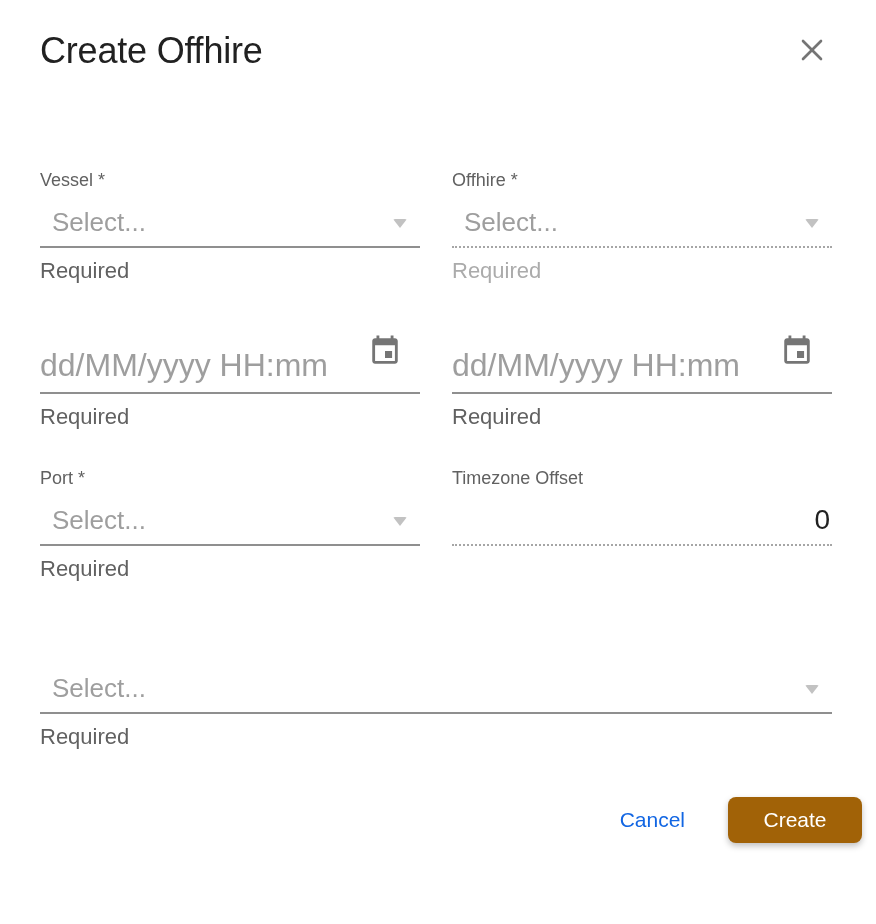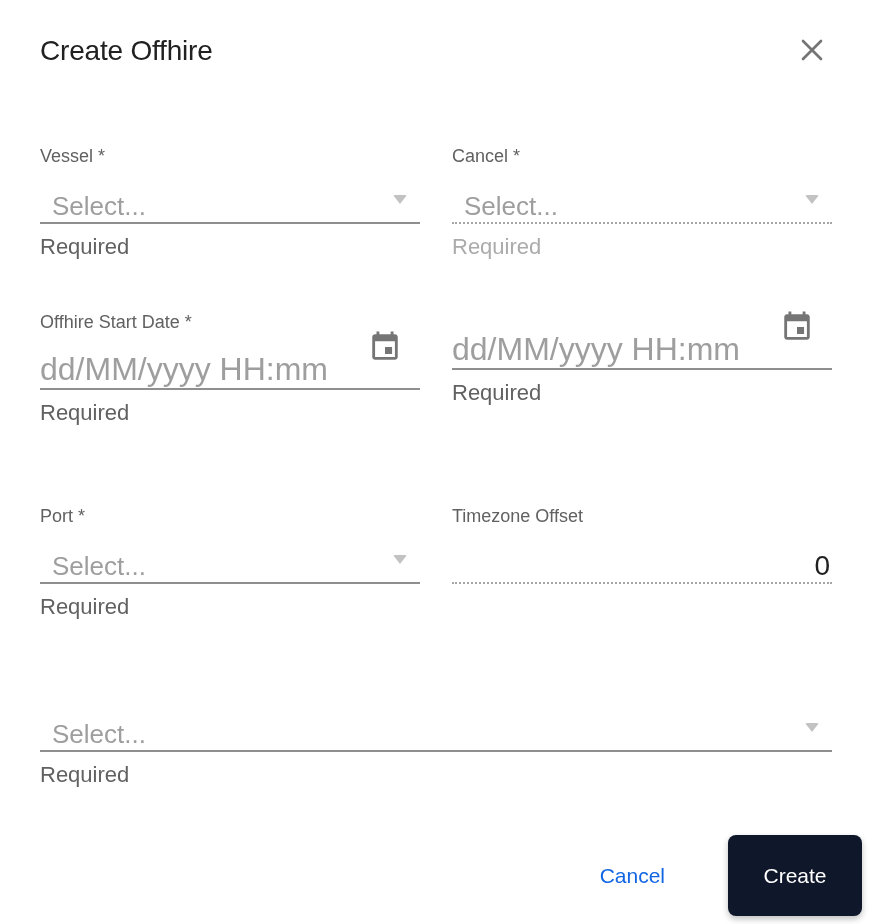--- a/index.html
+++ b/index.html
@@ -11,49 +11,49 @@
     padding: 28px 44px 18px 40px;
     background: #fff;
     overflow: hidden;
   }
 
   
   .dialog-header {
     display: flex; justify-content: space-between; align-items: flex-start;
   }
   .dialog-title {
-    font-size: 28px; line-height: 46px; font-weight: 400;
+    font-size: 36px; line-height: 46px; font-weight: 400;
     color: #212121; letter-spacing: -0.2px;
   }
   .close-btn {
     background: none; border: none; cursor: pointer;
     padding: 0; margin-top: 8px; margin-right: 6px;
     width: 28px; height: 28px; line-height: 0;
   }
   .close-btn svg { stroke: #757575; }
 
   
   .row {
     display: grid; grid-template-columns: 1fr 1fr; column-gap: 32px;
   }
   .row.single { grid-template-columns: 1fr; }
-  .row-1 { margin-top: 72px; }
+  .row-1 { margin-top: 96px; }
   .row-2 { margin-top: 54px; }
-  .row-3 { margin-top: 82px; }
+  .row-3 { margin-top: 40px; }
   .row-4 { margin-top: 76px; }
 
   .field-label {
     font-size: 18px; line-height: 20px; color: #616161;
   }
   .control {
     position: relative;
     margin-top: 8px;
     height: 50px;
     display: flex; align-items: flex-end;
-    padding-bottom: 0;
+    padding-bottom: 8px;
     border-bottom: 2px solid #8f8f8f;
     cursor: pointer;
   }
   .control.dashed {
     border-bottom: 2px dotted #a6a6a6;
     cursor: default;
   }
   .placeholder-text {
     font-size: 26px; line-height: 32px; color: #9e9e9e;
   }
@@ -89,33 +89,33 @@
     margin-top: 12px;
     font-size: 22px; line-height: 22px; color: #616161;
   }
   .helper.muted { color: #ababab; }
 
   
   .dialog-footer {
     margin-top: 49px;
     margin-right: -30px;
     display: flex; justify-content: flex-end; align-items: center;
-    gap: 63px;
+    gap: 43px;
   }
   .btn-text {
     background: none; border: none; cursor: pointer;
     font-family: "Liberation Sans", sans-serif;
     font-size: 21px; color: #1266E3; font-weight: 400;
     padding: 8px 0;
   }
   .btn-primary {
-    background: #0f172a; border: none; cursor: pointer;
+    background: #a16207; border: none; cursor: pointer;
     font-family: "Liberation Sans", sans-serif;
     font-size: 21px; color: #ffffff; font-weight: 400;
-    height: 81px; min-width: 134px; padding: 0 32px;
+    height: 46px; min-width: 134px; padding: 0 32px;
     border-radius: 8px;
     box-shadow: 0 3px 6px rgba(0,0,0,0.25);
   }
 </style>
 </head>
 <body>
 
 <div class="dialog">
 
   <div class="dialog-header">
@@ -134,32 +134,31 @@
     <div class="field">
       <div class="field-label">Vessel *</div>
       <div class="control select">
         <span class="placeholder-text">Select...</span>
         <span class="dd-arrow"></span>
       </div>
       <div class="helper">Required</div>
     </div>
 
     <div class="field">
-      <div class="field-label">Cancel *</div>
+      <div class="field-label">Offhire *</div>
       <div class="control select dashed">
         <span class="placeholder-text">Select...</span>
         <span class="dd-arrow"></span>
       </div>
       <div class="helper muted">Required</div>
     </div>
   </div>
 
   <div class="row row-2">
     <div class="field">
-      <div class="field-label">Offhire Start Date *</div>
       <div class="control">
         <input class="date-input" type="text" placeholder="dd/MM/yyyy HH:mm" style="">
         <button class="cal-btn" aria-label="Open calendar">
           <span>
             <svg width="34" height="34" viewBox="0 0 24 24">
               <path d="M17 12h-5v5h5v-5zM16 1v2H8V1H6v2H5c-1.11 0-1.99.9-1.99 2L3 19c0 1.1.89 2 2 2h14c1.1 0 2-.9 2-2V5c0-1.1-.9-2-2-2h-1V1h-2zm3 18H5V8h14v11z"></path>
             </svg>
           </span>
         </button>
       </div>

